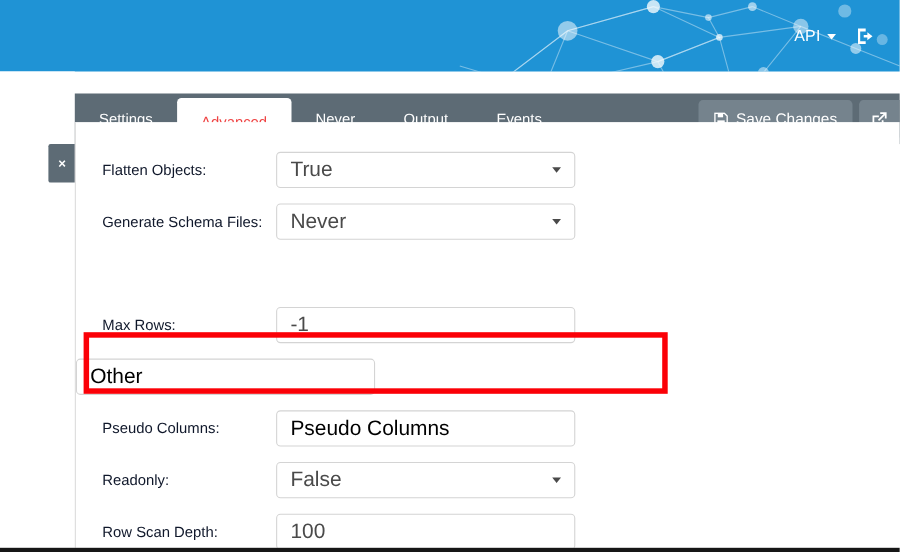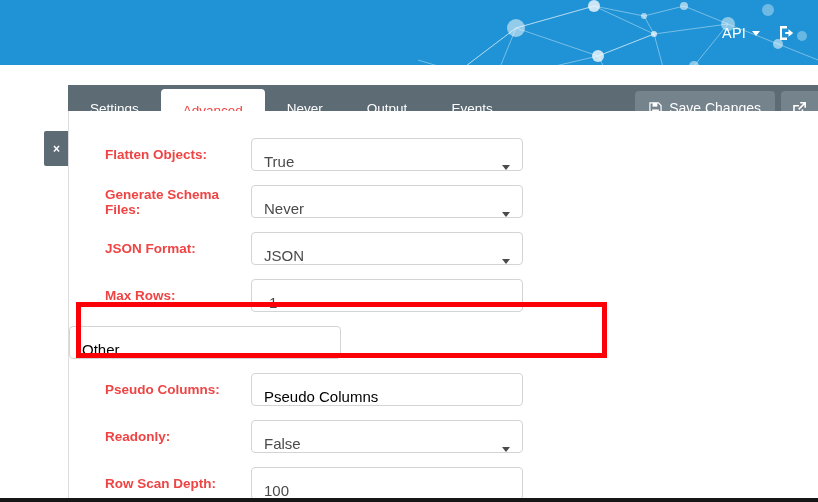--- a/index.html
+++ b/index.html
@@ -157,37 +157,37 @@
   .form-row {
     position: absolute;
     left: 0;
     width: 750px;
     height: 47px;
     display: flex;
     align-items: center;
   }
   .field-label {
     width: 182px;
-    padding-left: 36px;
+    padding-left: 24px;
     box-sizing: border-box;
     font-size: 13.5px;
-    font-weight: bold;
-    color: #ef4444;
+    font-weight: normal;
+    color: #0f172a;
   }
   .field-control {
     width: 272px;
     height: 33px;
     box-sizing: border-box;
     border: 1px solid #d4d4d4;
     border-radius: 4px;
     background: #ffffff;
     display: flex;
-    align-items: flex-end;
+    align-items: center;
     padding: 0 12px;
-    font-size: 15px;
+    font-size: 19px;
     color: #4a4a4a;
     position: relative;
     cursor: pointer;
   }
   .field-control.text-input {
     cursor: text;
   }
   .field-control .val {
     flex: 1;
     overflow: hidden;
@@ -339,27 +339,20 @@
   </div>
 
   <div class="form-row" style="top:67px;">
     <div class="field-label">Generate Schema Files:</div>
     <div class="field-control">
       <span class="val">Never</span>
       <span class="select-caret"></span>
     </div>
   </div>
 
-  <div class="form-row" style="top:114px;">
-    <div class="field-label">JSON Format:</div>
-    <div class="field-control">
-      <span class="val">JSON</span>
-      <span class="select-caret"></span>
-    </div>
-  </div>
 
   <div class="form-row" style="top:161px;">
     <div class="field-label">Max Rows:</div>
     <div class="field-control text-input">
       <span class="val">-1</span>
     </div>
   </div>
 
   <div class="form-row" style="top:208px;">
     <div class="field-control text-input">

